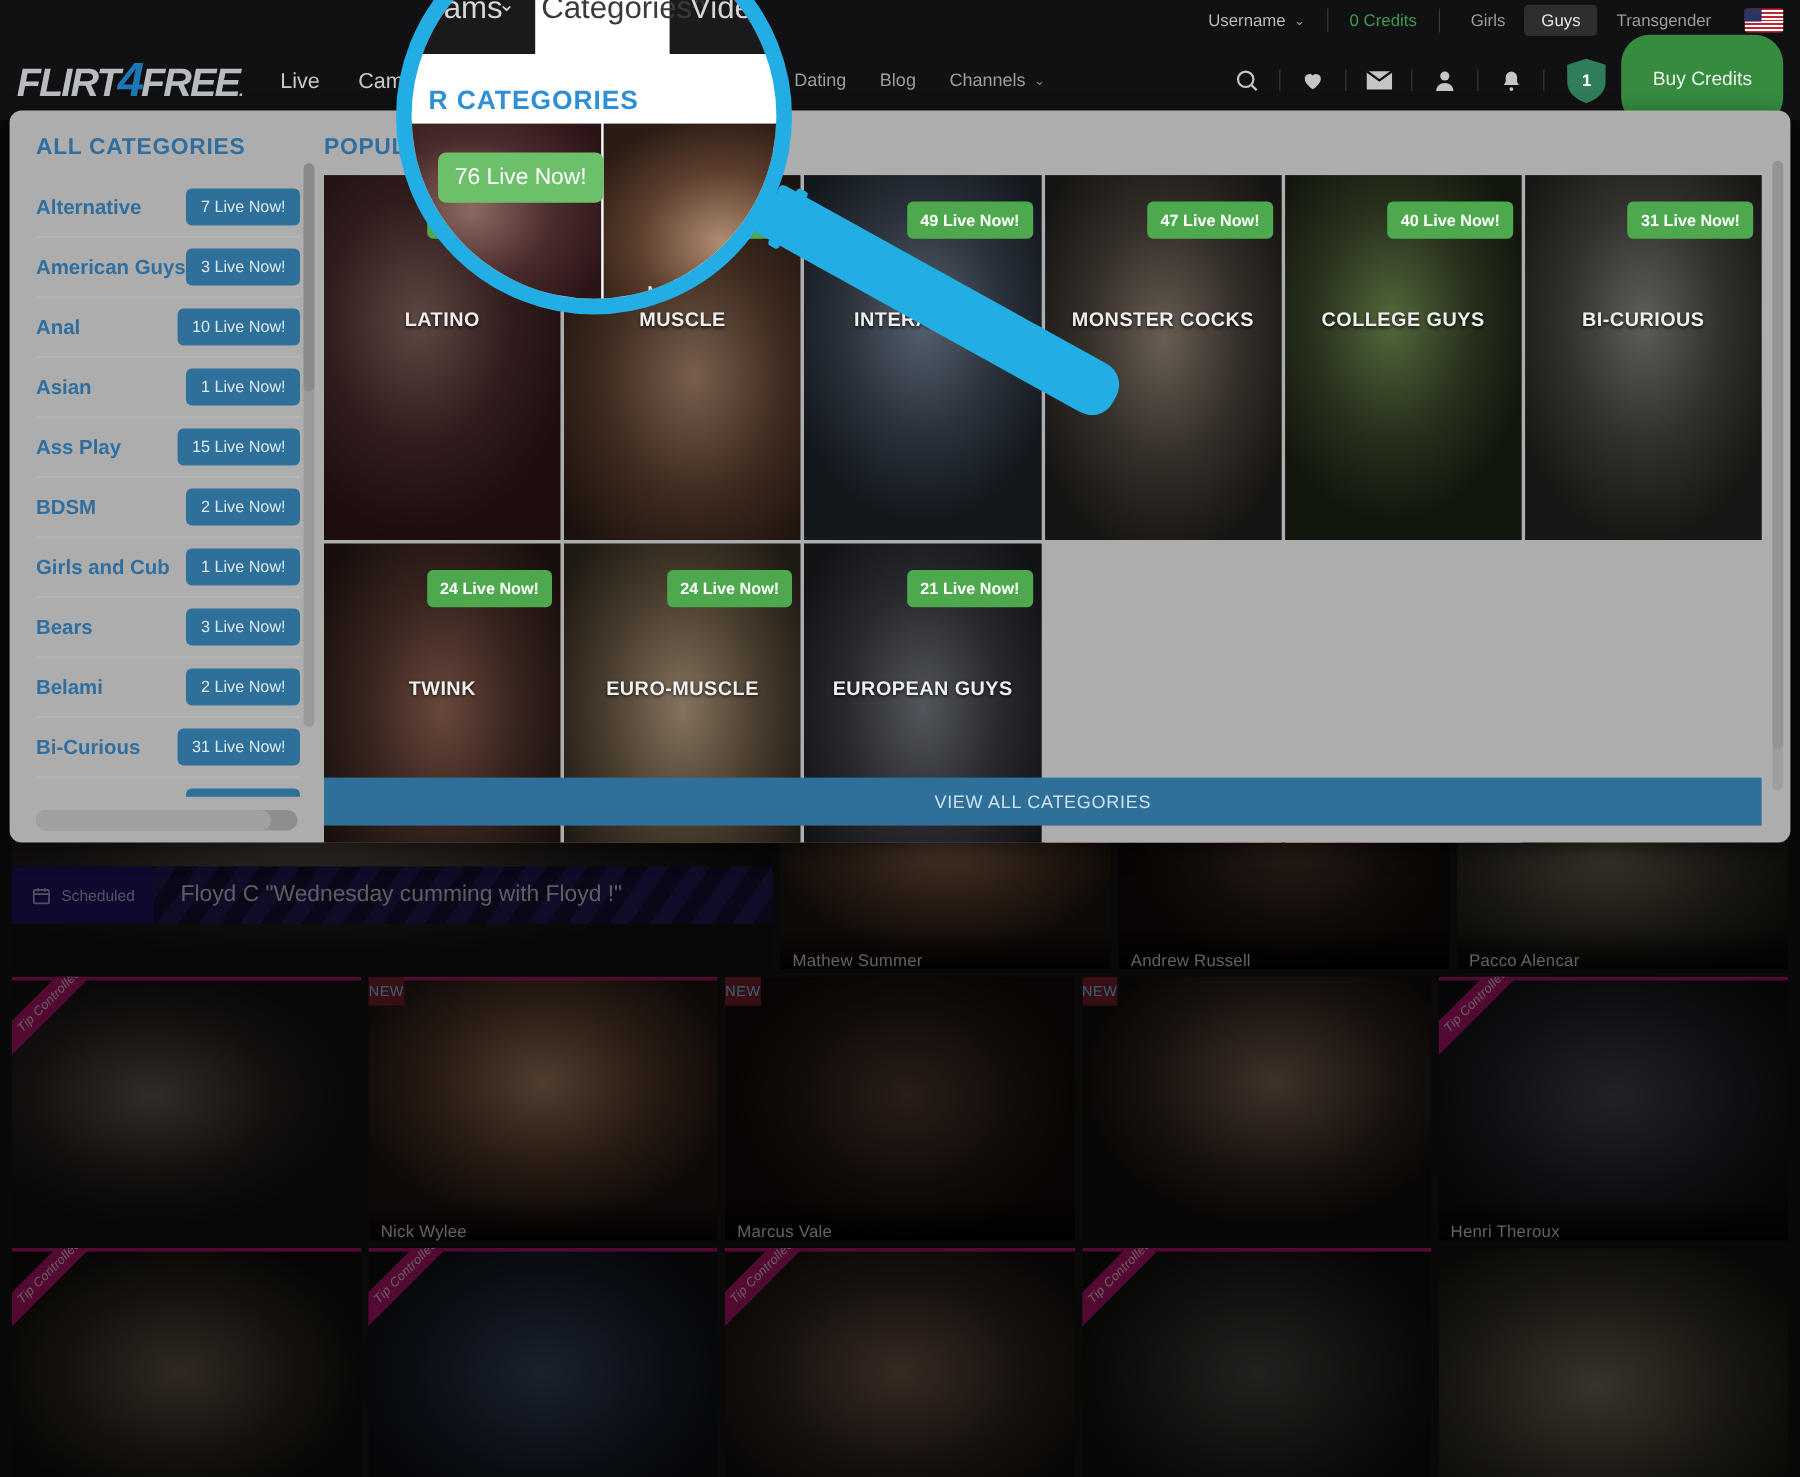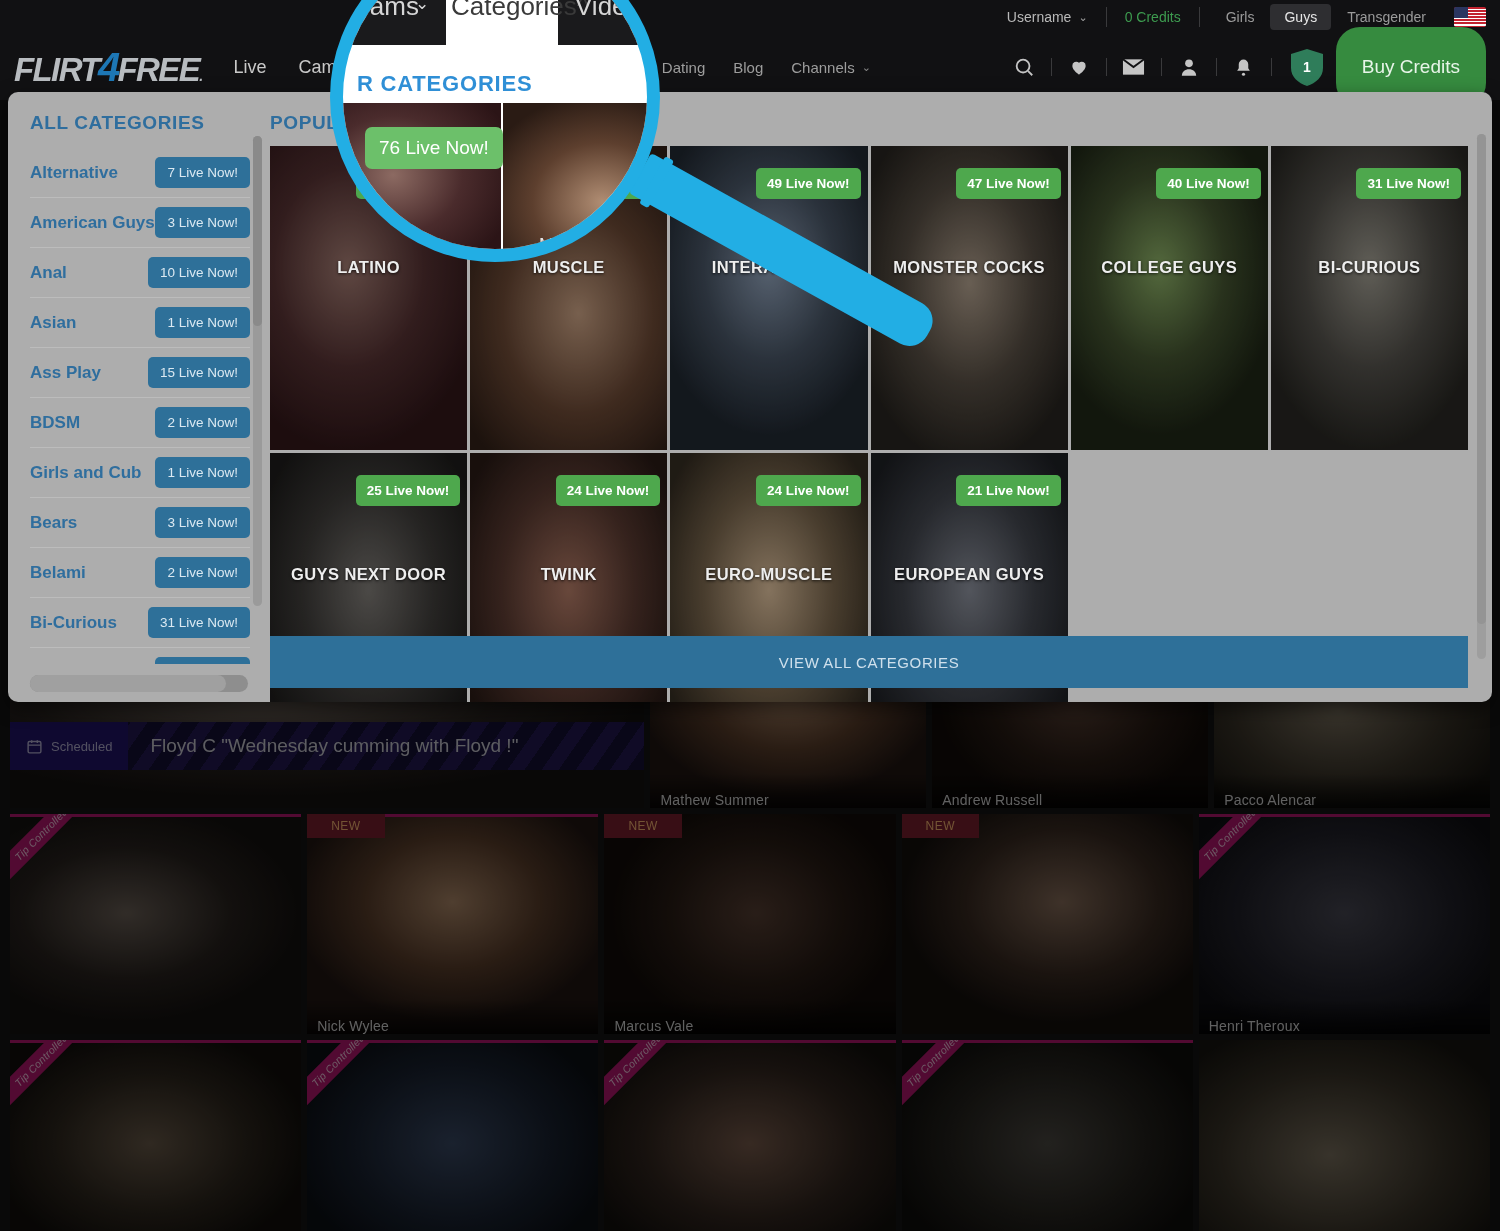--- a/index.html
+++ b/index.html
@@ -23,22 +23,22 @@
     display:flex; align-items:flex-end; padding-left:10px;
   }
   .bg-card .nameplate span { color:#d8d8d8; font-size:14px; letter-spacing:.2px; }
   .ribbon {
     position:absolute; left:-34px; top:10px; width:130px; height:20px;
     background:#b5186f; color:#f3c6de; font-size:10.5px; font-style:italic;
     transform:rotate(-45deg); display:flex; align-items:center; justify-content:center;
     letter-spacing:.3px;
   }
   .newtag {
-    position:absolute; left:0; top:0; background:#7d2030; color:#fdba74;
-    font-size:12px; padding:5px 24px; letter-spacing:.5px;
+    position:absolute; left:0; top:0; background:#7d2030; color:#7dd3fc;
+    font-size:12px; padding:5px 0; letter-spacing:.5px;
   }
   .topbar-pink { position:absolute; left:0; right:0; top:0; height:3px; background:#b5186f; }
   .sched-strip { position:relative; height:48px; display:flex; align-items:center; overflow:hidden;
      background:repeating-linear-gradient(-55deg,#151136 0 14px,#241a55 14px 28px);text-align:center; }
   .sched-badge { display:flex; align-items:center; gap:8px; height:48px; padding:0 16px;
      background:#22166b; color:#b7b2d6; font-size:13px; flex:0 0 auto; }
   .sched-title { color:#cfcfd8; font-size:19px; padding-left:22px; }
 
   
   .ph { position:absolute; inset:0; }
@@ -94,21 +94,21 @@
   .nav a.small { font-size:15px; color:#9d9d9d; padding:0 14px; }
 
   .icons { margin-left:auto; display:flex; align-items:center; gap:0; }
   .icons .ic { width:54px; height:30px; display:flex; align-items:center; justify-content:center;
                color:#c5c5c5; }
   .icons .sep { width:1px; height:18px; background:#3a3a3c; }
   .shield { position:relative; width:34px; height:38px; margin:0 12px 0 18px;
             display:flex; align-items:center; justify-content:center; }
   .shield svg { position:absolute; inset:0; }
   .shield span { position:relative; color:#fff; font-size:14px; font-weight:bold; }
-  .buy { background:#368b3f; color:#e8f5e9; font-size:19px; padding:29px 26px; border-radius:24px;
+  .buy { background:#368b3f; color:#e8f5e9; font-size:16px; padding:29px 26px; border-radius:24px;
          border:none; cursor:pointer; }
 
   
   .panel { position:absolute; left:8px; top:92px; width:1484px; height:610px;
            background:#adadad; border-radius:10px; z-index:6; box-shadow:0 6px 18px rgba(0,0,0,.5);
            display:flex; overflow:hidden; }
   .panel-left { width:256px; padding:20px 14px 0 22px; position:relative; }
   .panel-left h3 { color:#2f6e9e; font-size:19px; font-weight:bold; letter-spacing:.6px; margin-bottom:14px; }
   .catlist { height:516px; overflow:hidden; position:relative; }
   .catrow { display:flex; align-items:center; justify-content:space-between;
@@ -129,21 +129,21 @@
   .panel-right h3 { color:#2f6e9e; font-size:19px; font-weight:bold; letter-spacing:.6px; margin-bottom:12px; }
   .cat-grid { display:grid; grid-template-columns:repeat(6,1fr); gap:3px; }
   .cat-card { position:relative; height:304px; overflow:hidden; background:#2b2b2b;font-weight:bold; }
   .cat-card .cimg { position:absolute; inset:0; }
   .cat-card .cdim { position:absolute; inset:0; background:rgba(0,0,0,.32); }
   .cat-badge { position:absolute; right:7px; top:22px; background:#4ea84d; color:#fff;
                font-size:13.5px; padding:8px 11px; border-radius:5px; }
   .cat-name { position:absolute; left:0; right:0; top:112px; text-align:center; color:#eee;
               font-size:16.5px; letter-spacing:.4px; text-shadow:0 1px 3px rgba(0,0,0,.8); }
   .cat-empty { background:#adadad; }
-  .viewall { position:absolute; left:6px; right:24px; bottom:14px; height:52px; background:#2e7099;
+  .viewall { position:absolute; left:6px; right:24px; bottom:14px; height:40px; background:#2e7099;
              color:#cfe0ec; display:flex; align-items:center; justify-content:center;
              font-size:15px; letter-spacing:.6px; cursor:pointer; }
   .vscroll-right { position:absolute; right:6px; top:42px; width:9px; height:525px;
                    background:#9e9e9e; border-radius:5px; }
   .vscroll-right .thumb { position:absolute; left:0; top:0; width:9px; height:490px;
                    background:#949494; border-radius:5px; }
 
   
   .c1{background:radial-gradient(ellipse 70% 60% at 40% 40%,#8c6a62 0%,#4a2b2c 55%,#2b1416 100%);}
   .c2{background:radial-gradient(ellipse 70% 60% at 55% 55%,#b08d73 0%,#5d3f2e 55%,#2a1b14 100%);}
@@ -485,26 +485,20 @@
             <div class="cat-badge">40 Live Now!</div>
             <div class="cat-name">COLLEGE GUYS</div>
           </div>
           <div class="cat-card">
             <div class="cimg c6"></div>
             <div class="cdim"></div>
             <div class="cat-badge">31 Live Now!</div>
             <div class="cat-name">BI-CURIOUS</div>
           </div>
           <div class="cat-card">
-            <div class="cimg c7"></div>
-            <div class="cdim"></div>
-            <div class="cat-badge">25 Live Now!</div>
-            <div class="cat-name">GUYS NEXT DOOR</div>
-          </div>
-          <div class="cat-card">
             <div class="cimg c8"></div>
             <div class="cdim"></div>
             <div class="cat-badge">24 Live Now!</div>
             <div class="cat-name">TWINK</div>
           </div>
           <div class="cat-card">
             <div class="cimg c9"></div>
             <div class="cdim"></div>
             <div class="cat-badge">24 Live Now!</div>
             <div class="cat-name">EURO-MUSCLE</div>

